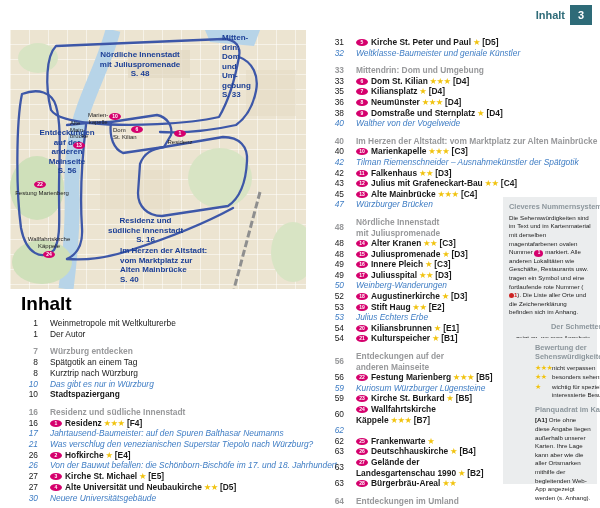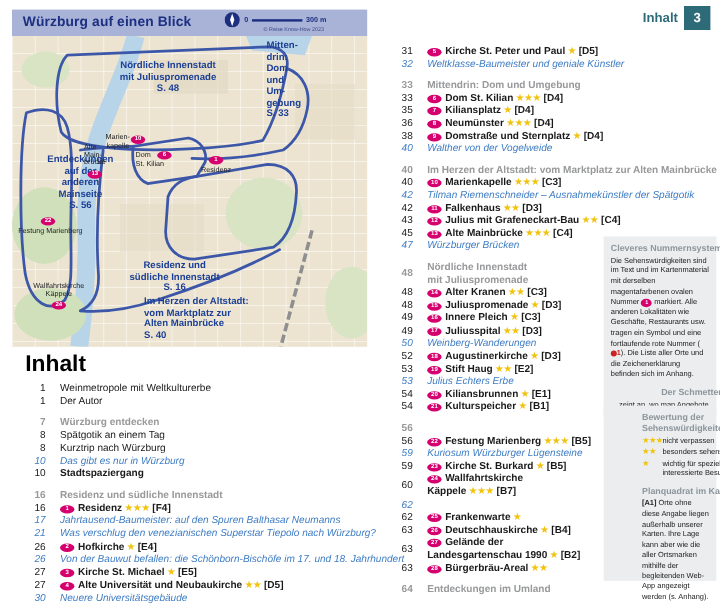--- a/index.html
+++ b/index.html
@@ -70,35 +70,20 @@
 </style>
 </head>
 <body>
 
 <div class="hdr">
   <span class="hdr-label">Inhalt</span>
   <span class="hdr-box">3</span>
 </div>
 
 <div class="map">
-  <div class="map-titlebar">
-    <span class="map-title">Würzburg auf einen Blick</span>
-    <span class="map-scale">
-      <svg class="compass" viewBox="0 0 13 13">
-        <circle cx="6.5" cy="6.5" r="6.3" fill="#1c2f80"></circle>
-        <polygon points="6.5,1.2 8.3,6.5 6.5,11.8 4.7,6.5" fill="#fff"></polygon>
-      </svg>
-      <span class="scale-line">
-        <span>0</span>
-        <span class="scale-bar"></span>
-        <span>300 m</span>
-      </span>
-    </span>
-    <span class="map-copy">© Reise Know-How 2023</span>
-  </div>
   <div class="map-body">
     <svg width="296" height="259" viewBox="0 0 296 259">
       <rect x="118" y="20" width="62" height="28" fill="#e3d9c3" opacity=".7"></rect>
       <rect x="90" y="140" width="70" height="40" fill="#e3d9c3" opacity=".5"></rect>
       <rect x="236" y="40" width="50" height="46" fill="#e3d9c3" opacity=".5"></rect>
       <polygon points="195,0 250,0 244,16 200,12" fill="#b7d4e8"></polygon>
       <path d="M 103,0 C 97,25 84,50 74,78 C 65,103 61,130 62,162 C 63,196 60,228 56,259" stroke="#b7d4e8" stroke-width="15" fill="none"></path>
       <ellipse cx="27" cy="158" rx="27" ry="32" fill="#cfe0ba"></ellipse>
       <ellipse cx="32" cy="232" rx="30" ry="22" fill="#cfe0ba"></ellipse>
       <ellipse cx="210" cy="148" rx="32" ry="30" fill="#d8e4c4"></ellipse>
@@ -326,20 +311,22 @@
     <div class="toc-row t-sight">
       <span class="pg">54</span>
       <span class="body"><span class="marker">20</span><span class="lab">Kiliansbrunnen</span><span class="stars"> ★</span><span class="grid"> [E1]</span></span>
     </div>
     <div class="toc-row t-sight">
       <span class="pg">54</span>
       <span class="body"><span class="marker">21</span><span class="lab">Kulturspeicher</span><span class="stars"> ★</span><span class="grid"> [B1]</span></span>
     </div>
     <div class="toc-row t-chapter">
       <span class="pg">56</span>
+      <span class="body"><span class="lab">Entdeckungen auf der
+anderen Mainseite</span></span>
     </div>
     <div class="toc-row t-sight">
       <span class="pg">56</span>
       <span class="body"><span class="marker">22</span><span class="lab">Festung Marienberg</span><span class="stars"> ★★★</span><span class="grid"> [B5]</span></span>
     </div>
     <div class="toc-row t-essay">
       <span class="pg">59</span>
       <span class="body"><span class="lab">Kuriosum Würzburger Lügensteine</span></span>
     </div>
     <div class="toc-row t-sight">

